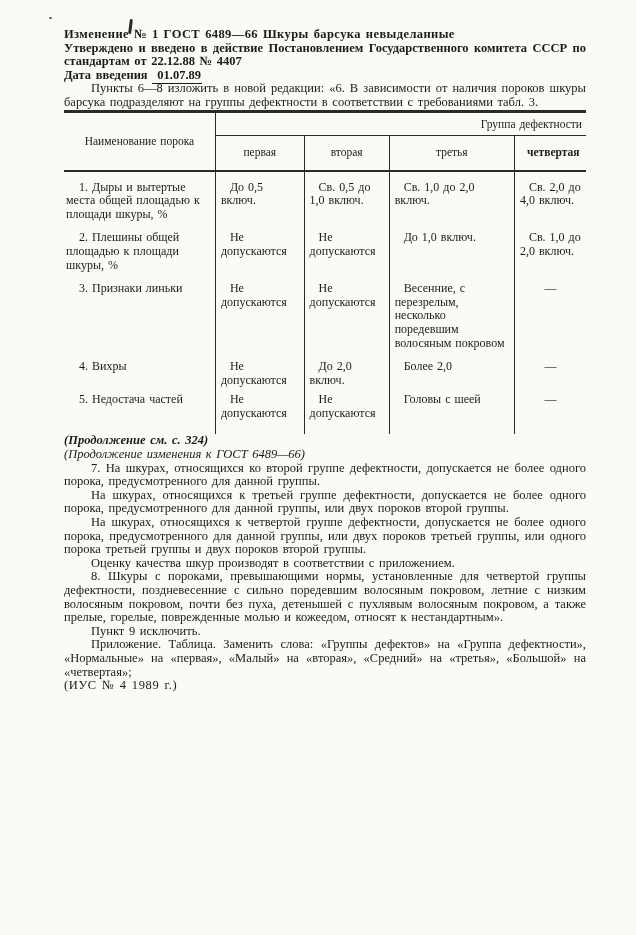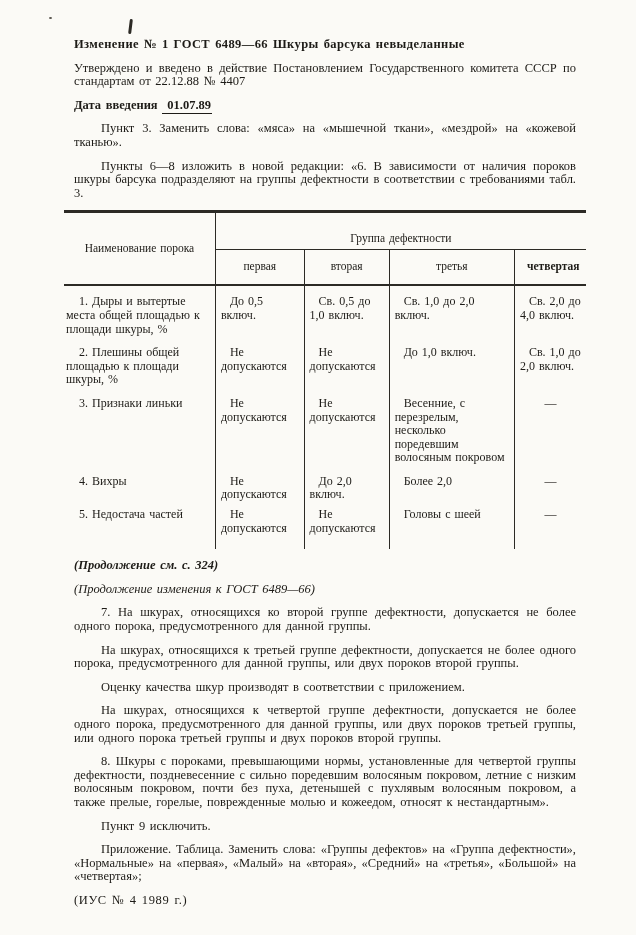--- a/index.html
+++ b/index.html
@@ -13,37 +13,37 @@
     height: 935px;
     box-sizing: border-box;
     margin: 0 auto;
     background: #fbfaf6;
     color: #1d1b17;
     font-family: "Liberation Serif", "DejaVu Serif", serif;
     padding: 28px 50px 0 64px;
     overflow: hidden;
   }
   .page p {
-    margin: 10px;
+    margin: 0;
     font-size: 12.5px;
     line-height: 13.6px;
     text-align: justify;
     word-spacing: 1.5px;
   }
   .bold { font-weight: 700; }
   .title-line {
     font-size: 13px;
     font-weight: 700;
     letter-spacing: 0.4px;
     margin-bottom: 6px;
     text-align: left;
   }
   .approval {
     font-size: 13px;
-    font-weight: 400;
+    font-weight: 700;
     line-height: 14.6px;
   }
   .date-line {
     text-align: right;
     font-size: 13px;
     font-weight: 700;
     margin-top: 3px;
     margin-right: 2px;
   }
   .date-underline {
@@ -71,21 +71,22 @@
     padding: 3px 4px;
     word-spacing: 1px;
   }
   th.name-col {
     border-right: 1.2px solid #2c2a25;
     border-bottom: 2.4px solid #2c2a25;
     vertical-align: middle;
   }
   tr.group-row th.grp-header {
     border-bottom: 1.1px solid #2c2a25;
-    padding: 19px 4px 4px;
+    padding: 5px 4px 4px;
+    text-align: right;
   }
   tr.sub-row th {
     border-bottom: 2.4px solid #2c2a25;
     padding: 10px 12px 11px;
   }
   tr.sub-row th + th { border-left: 1.2px solid #2c2a25; margin-left: 46px; }
   tr.sub-row th:last-child { font-weight: 700; }
   .defect-table tbody td {
     vertical-align: top;
     font-size: 12px;
@@ -153,21 +154,20 @@
   <p class="title-line">Изменение № 1 ГОСТ 6489—66 Шкуры барсука невыделанные</p>
 
   <p class="approval">Утверждено и введено в действие Постановлением Государственного комитета СССР по стандартам от 22.12.88 № 4407</p>
 
   <p class="date-line">
     <span>Дата введения</span>
     <span class="date-underline">01.07.89</span>
   </p>
 
 
-  <p class="indent">Пункт 3. Заменить слова: «мяса» на «мышечной ткани», «мездрой» на «кожевой тканью».</p>
   <p class="indent">Пункты 6—8 изложить в новой редакции: «6. В зависимости от наличия пороков шкуры барсука подразделяют на группы дефектности в соответствии с требованиями табл. 3.</p>
 
 
   <table class="defect-table">
     <colgroup>
       <col style="width:29%">
       <col style="width:17%">
       <col style="width:16.3%">
       <col style="width:24%">
       <col style="width:13.7%">
@@ -222,20 +222,20 @@
       </tr>
     </tbody>
   </table>
 
   <p class="cont-note">(Продолжение см. с. 324)</p>
 
   <p class="cont-header">(Продолжение изменения к ГОСТ 6489—66)</p>
 
   <p class="indent">7. На шкурах, относящихся ко второй группе дефектности, допускается не более одного порока, предусмотренного для данной группы.</p>
   <p class="indent">На шкурах, относящихся к третьей группе дефектности, допускается не более одного порока, предусмотренного для данной группы, или двух пороков второй группы.</p>
+  <p class="indent">На шкурах, относящихся к четвертой группе дефектности, допускается не более одного порока, предусмотренного для данной группы, или двух пороков третьей группы, или одного порока третьей группы и двух пороков второй группы.</p>
   <p class="indent">Оценку качества шкур производят в соответствии с приложением.</p>
-  <p class="indent">На шкурах, относящихся к четвертой группе дефектности, допускается не более одного порока, предусмотренного для данной группы, или двух пороков третьей группы, или одного порока третьей группы и двух пороков второй группы.</p>
   <p class="indent">8. Шкуры с пороками, превышающими нормы, установленные для четвертой группы дефектности, поздневесенние с сильно поредевшим волосяным покровом, летние с низким волосяным покровом, почти без пуха, детенышей с пухлявым волосяным покровом, а также прелые, горелые, поврежденные молью и кожеедом, относят к нестандартным».</p>
   <p class="indent">Пункт 9 исключить.</p>
   <p class="indent">Приложение. Таблица. Заменить слова: «Группы дефектов» на «Группа дефектности», «Нормальные» на «первая», «Малый» на «вторая», «Средний» на «третья», «Большой» на «четвертая»;</p>
 
   <p class="footer-line">(ИУС № 4 1989 г.)</p>
 </div>
 
 </body></html>

